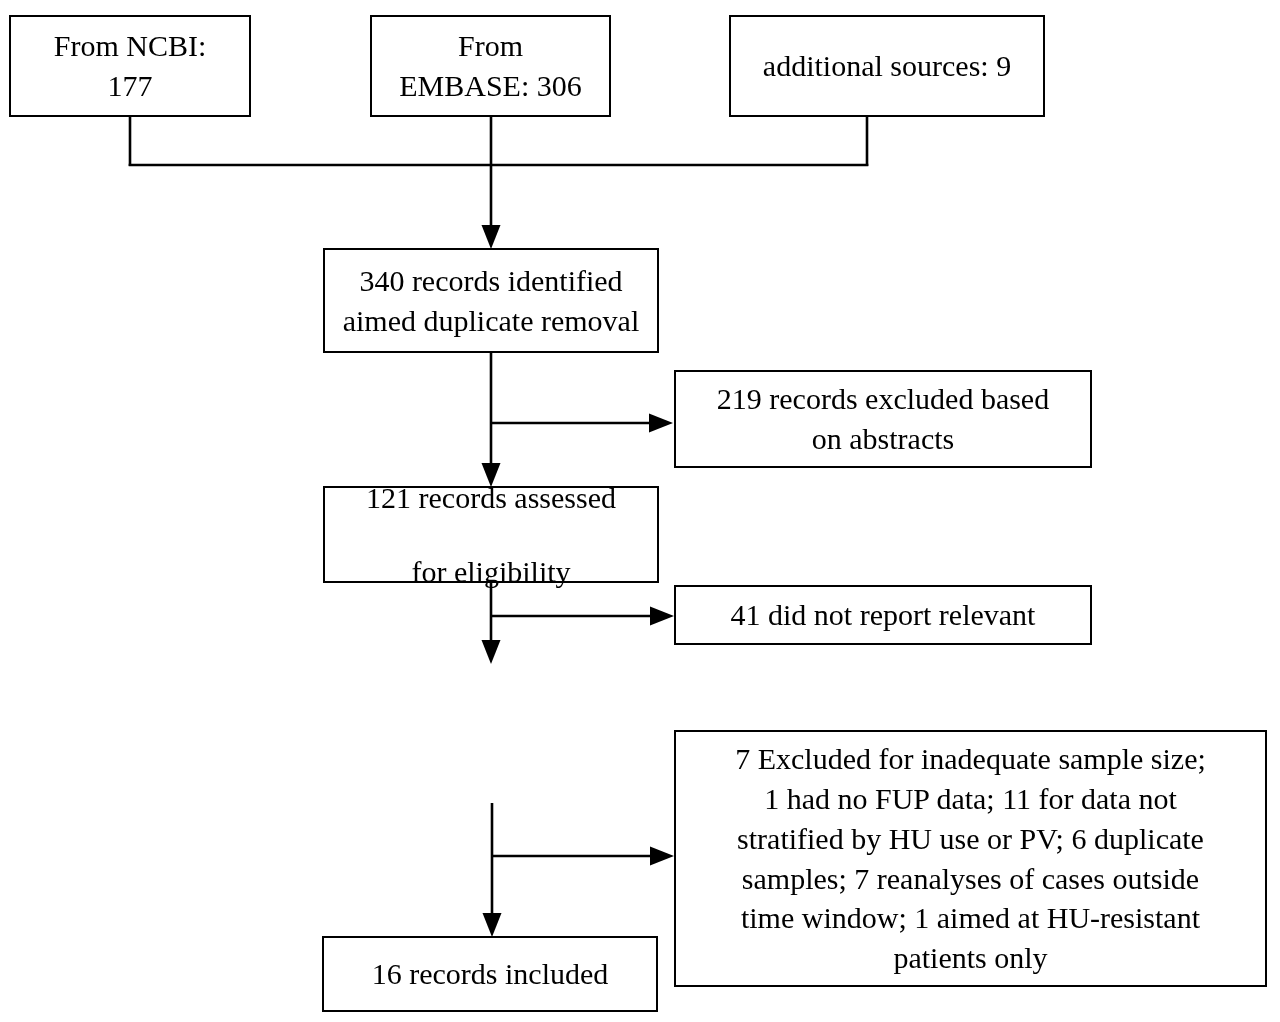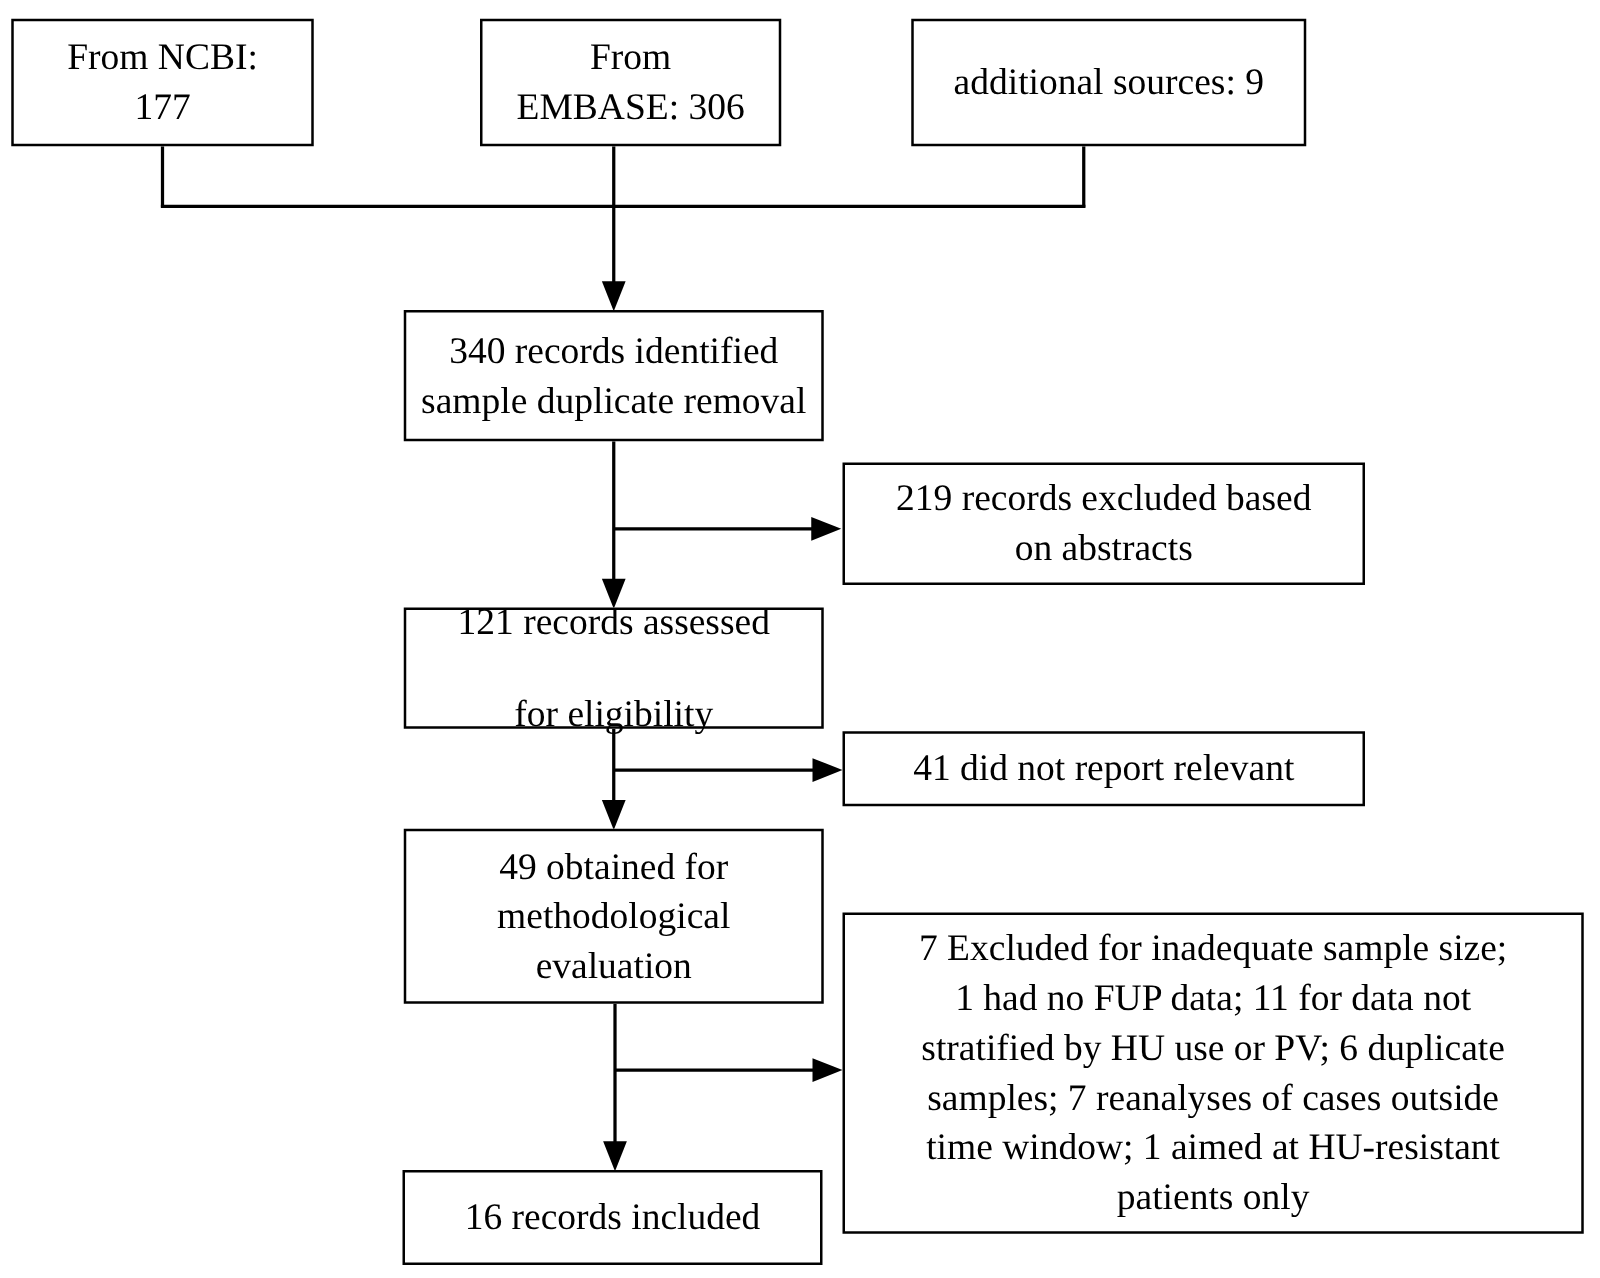--- a/index.html
+++ b/index.html
@@ -33,21 +33,21 @@
     justify-content: center;
     text-align: center;
     font-size: 30px;
     line-height: 1.32;
     z-index: 1;
   }
   .node span { display: block; white-space: nowrap; }
 
   
   #box-ncbi        { left: 9px;   top: 15px;  width: 242px; height: 102px; }
-  #box-embase      { left: 370px; top: 15px;  width: 241px; height: 102px; margin-left: 14px; }
+  #box-embase      { left: 370px; top: 15px;  width: 241px; height: 102px; }
   #box-additional  { left: 729px; top: 15px;  width: 316px; height: 102px; }
   #box-dedup       { left: 323px; top: 248px; width: 336px; height: 105px; }
   #box-excl-abs    { left: 674px; top: 370px; width: 418px; height: 98px;  }
   #box-assessed    { left: 323px; top: 486px; width: 336px; height: 97px; gap: 34px;  }
   #box-notrel      { left: 674px; top: 585px; width: 418px; height: 60px;  }
   #box-method      { left: 323px; top: 663px; width: 336px; height: 140px; }
   #box-excl-detail { left: 674px; top: 730px; width: 593px; height: 257px; line-height: 1.33; }
   #box-included    { left: 322px; top: 936px; width: 336px; height: 76px;  }
 </style>
 </head>
@@ -89,42 +89,37 @@
     <span>From</span>
     <span>EMBASE: 306</span>
   </div>
 
   <div class="node" id="box-additional">
     <span>additional sources: 9</span>
   </div>
 
   <div class="node" id="box-dedup">
     <span>340 records identified</span>
-    <span>sample duplicate removal</span>
+    <span>aimed duplicate removal</span>
   </div>
 
   <div class="node" id="box-excl-abs">
     <span>219 records excluded based</span>
     <span>on abstracts</span>
   </div>
 
   <div class="node" id="box-assessed">
     <span>121 records assessed</span>
     <span>for eligibility</span>
   </div>
 
   <div class="node" id="box-notrel">
     <span>41 did not report relevant</span>
   </div>
 
-  <div class="node" id="box-method">
-    <span>49 obtained for</span>
-    <span>methodological</span>
-    <span>evaluation</span>
-  </div>
 
   <div class="node" id="box-excl-detail">
     <span>7 Excluded for inadequate sample size;</span>
     <span>1 had no FUP data; 11 for data not</span>
     <span>stratified by HU use or PV; 6 duplicate</span>
     <span>samples; 7 reanalyses of cases outside</span>
     <span>time window; 1 aimed at HU-resistant</span>
     <span>patients only</span>
   </div>
 

